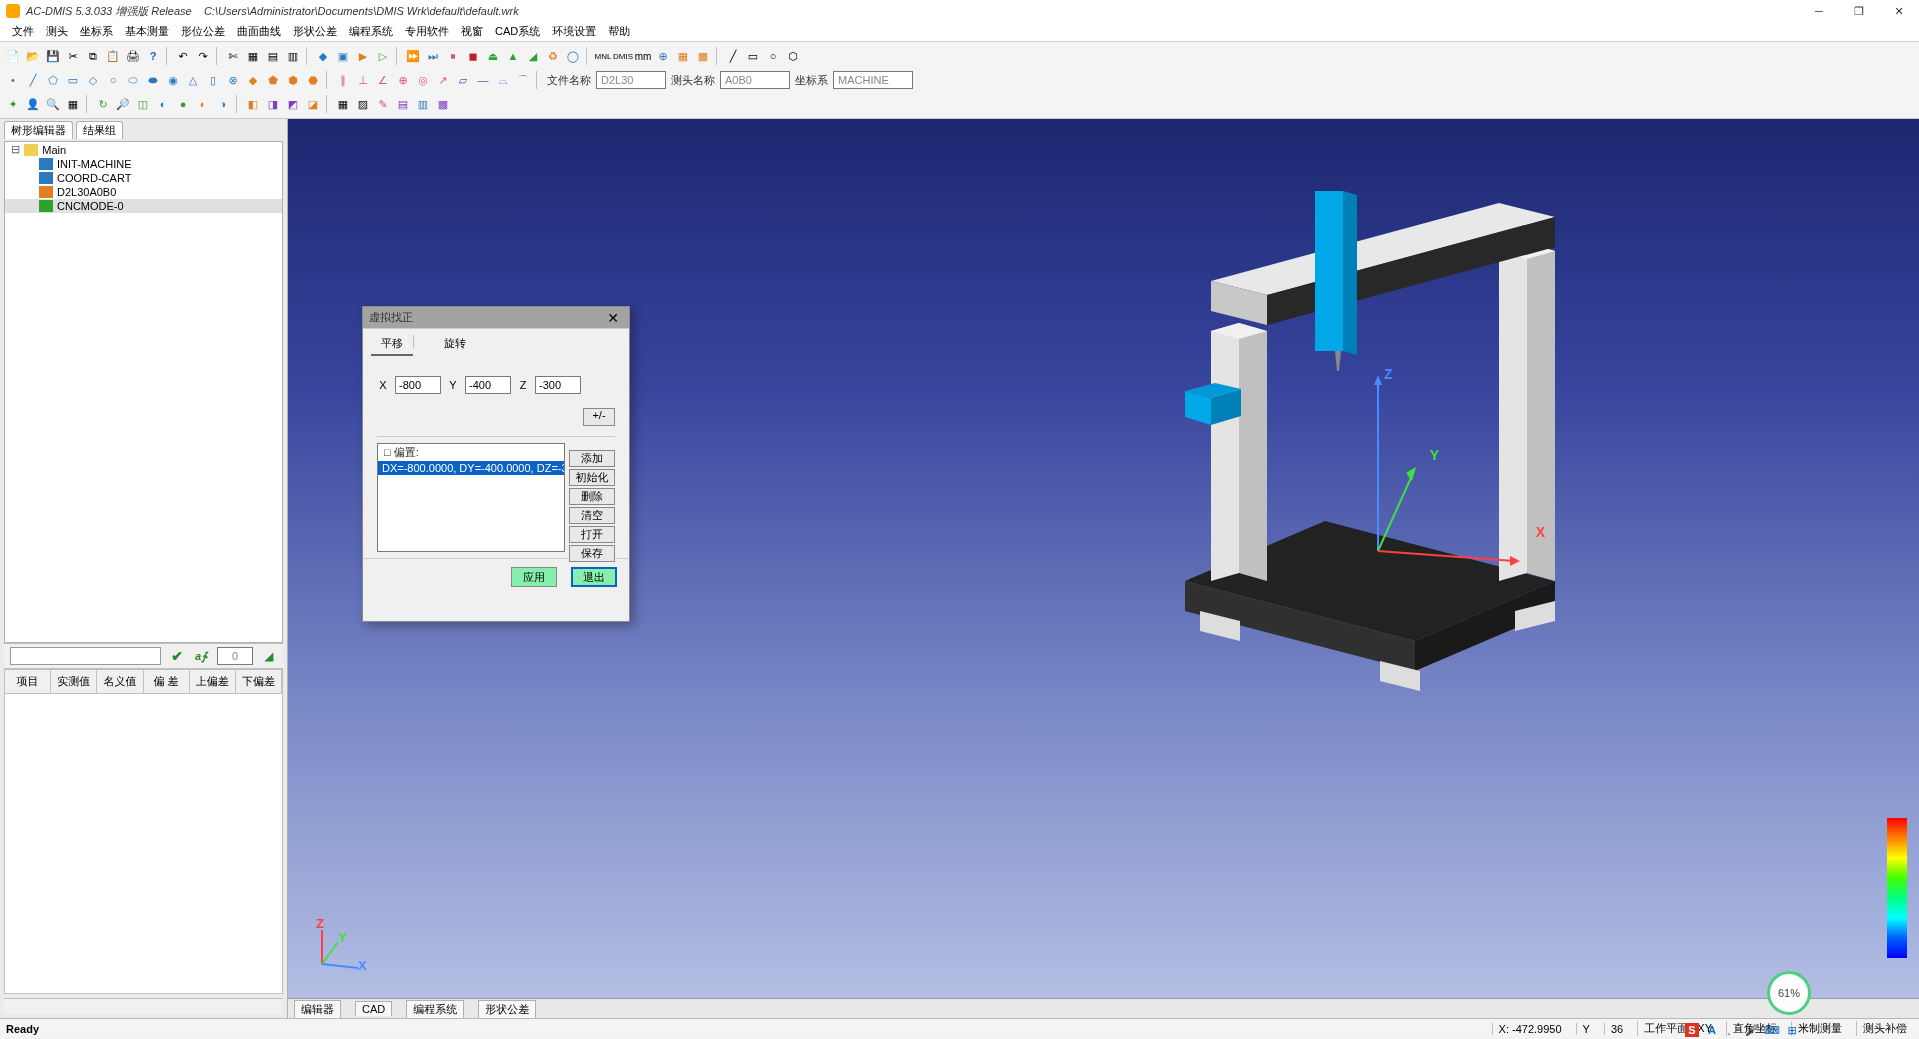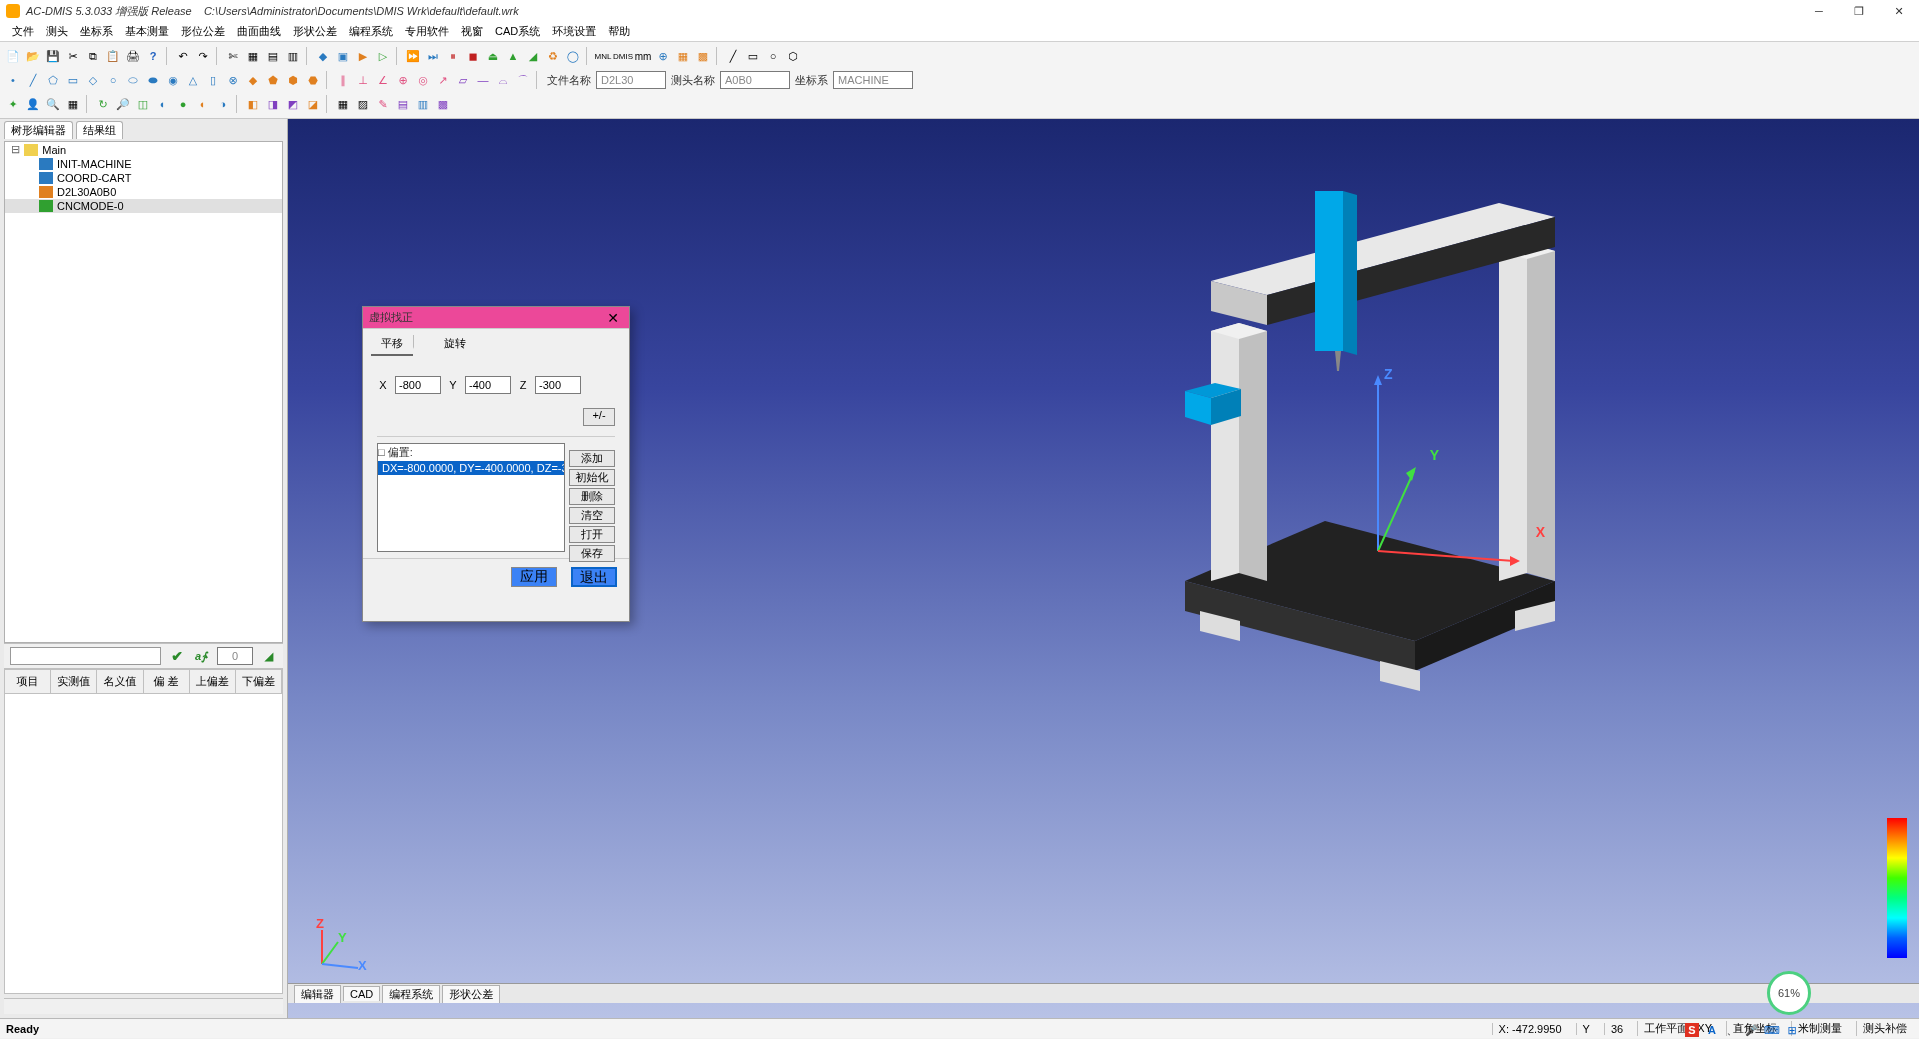--- a/index.html
+++ b/index.html
@@ -51,45 +51,45 @@
 .cmm-machine { position: absolute; left: 55%; top: 8%; width: 380px; height: 500px; }
 .axis-label { position: absolute; font-size: 14px; font-weight: bold; }
 .axis-z { color: #4a8aff; }
 .axis-y { color: #40e040; }
 .axis-x { color: #ff4040; }
 .small-triad { position: absolute; left: 24px; bottom: 44px; width: 50px; height: 50px; }
 .small-triad .axis-label { font-size: 13px; }
 
 .color-bar { position: absolute; right: 12px; bottom: 60px; width: 20px; height: 140px; background: linear-gradient(180deg, #ff0000, #ff8000, #ffff00, #40ff00, #00ff80, #00ffff, #0060ff, #0000ff); }
 
-.vp-tabs { position: absolute; left: 0; bottom: 15px; right: 0; height: 20px; background: #e8e8e8; border-top: 1px solid #999; display: flex; align-items: center; gap: 2px; padding-left: 6px; }
+.vp-tabs { position: absolute; left: 0; bottom: 0; right: 0; height: 20px; background: #e8e8e8; border-top: 1px solid #999; display: flex; align-items: center; gap: 14px; padding-left: 6px; }
 .vp-tabs span { padding: 1px 6px; background: #f8f8f8; border: 1px solid #b0b0b0; border-bottom: none; font-size: 11px; }
 
 .dialog { position: absolute; left: 362px; top: 306px; width: 268px; height: 316px; background: #f0f0f0; border: 1px solid #888; box-shadow: 4px 4px 10px rgba(0,0,0,0.3); z-index: 50; }
-.dlg-title { height: 22px; background: #ec4899; display: flex; align-items: center; padding: 0 6px; border-bottom: 1px solid #ccc; gap: 11px; }
+.dlg-title { height: 22px; background: #a3a3a3; display: flex; align-items: center; padding: 0 6px; border-bottom: 1px solid #ccc; gap: 11px; }
 .dlg-title .t { flex: 1; color: #333; font-size: 11px; }
 .dlg-close { width: 20px; text-align: center; font-size: 14px; cursor: default; }
 .dlg-tabs { display: flex; padding: 4px 8px 0 8px; gap: 0; }
 .dlg-tabs span { padding: 3px 10px; border-bottom: 2px solid transparent; font-size: 11px; }
 .dlg-tabs span.active { border-bottom: 2px solid #666; }
 .dlg-sep { border-left: 1px solid #bbb; height: 14px; margin-top: 2px; }
 .dlg-body { padding: 20px 14px 6px 14px; }
 .xyz-row { display: flex; align-items: center; gap: 6px; margin-bottom: 14px; }
 .xyz-row label { width: 12px; text-align: center; }
 .xyz-row input { width: 46px; height: 18px; border: 1px solid #7a7a7a; padding: 0 3px; font-size: 11px; }
 .pm-row { display: flex; justify-content: flex-end; margin-bottom: 10px; }
 .pm-btn { width: 32px; height: 18px; border: 1px solid #888; background: #e8e8e8; text-align: center; }
 .list-area { display: flex; gap: 4px; border-top: 1px solid #ccc; padding-top: 6px; height: 116px; }
 .list-box { flex: 1; border: 1px solid #7a7a7a; background: #fff; font-size: 11px; overflow: hidden; }
-.list-box .lh { padding: 1px 0; color: #333; }
+.list-box .lh { padding: 1px 6px; color: #333; }
 .list-box .sel { background: #0a64c8; color: #fff; padding: 1px 4px; white-space: nowrap; overflow: hidden; }
 .btn-col { width: 46px; display: flex; flex-direction: column; gap: 2px; margin-top: 7px; }
 .btn-col button { height: 20px; border: 1px solid #888; background: #e8e8e8; font-size: 11px; }
 .dlg-foot { display: flex; justify-content: flex-end; gap: 14px; padding: 8px 12px; border-top: 1px solid #ccc; }
-.dlg-foot button { width: 46px; height: 20px; border: 1px solid #888; background: #3b82f6; font-size: 14px; }
+.dlg-foot button { width: 46px; height: 20px; border: 1px solid #888; background: #86efac; font-size: 11px; }
 .dlg-foot button.primary { border: 2px solid #0a64c8; }
 
 .statusbar { height: 20px; background: #f4f4f4; border-top: 1px solid #b8b8b8; display: flex; align-items: center; padding: 0 6px; font-size: 11px; }
 .statusbar .sb-l { flex: 0 0 80px; font-weight: bold; }
 .statusbar .sb-r { margin-left: auto; display: flex; align-items: center; gap: 8px; }
 .sb-cell { border-left: 1px solid #c0c0c0; padding: 0 6px; }
 
 .tray { position: absolute; right: 120px; bottom: 2px; display: flex; align-items: center; gap: 6px; z-index: 60; }
 .tray-icon { width: 14px; height: 14px; display: flex; align-items: center; justify-content: center; font-size: 11px; }
 .ring { position: absolute; right: 108px; bottom: 24px; width: 44px; height: 44px; border: 3px solid #4cd080; border-radius: 50%; display: flex; align-items: center; justify-content: center; font-size: 13px; color: #444; background: #fff; z-index: 60; }

